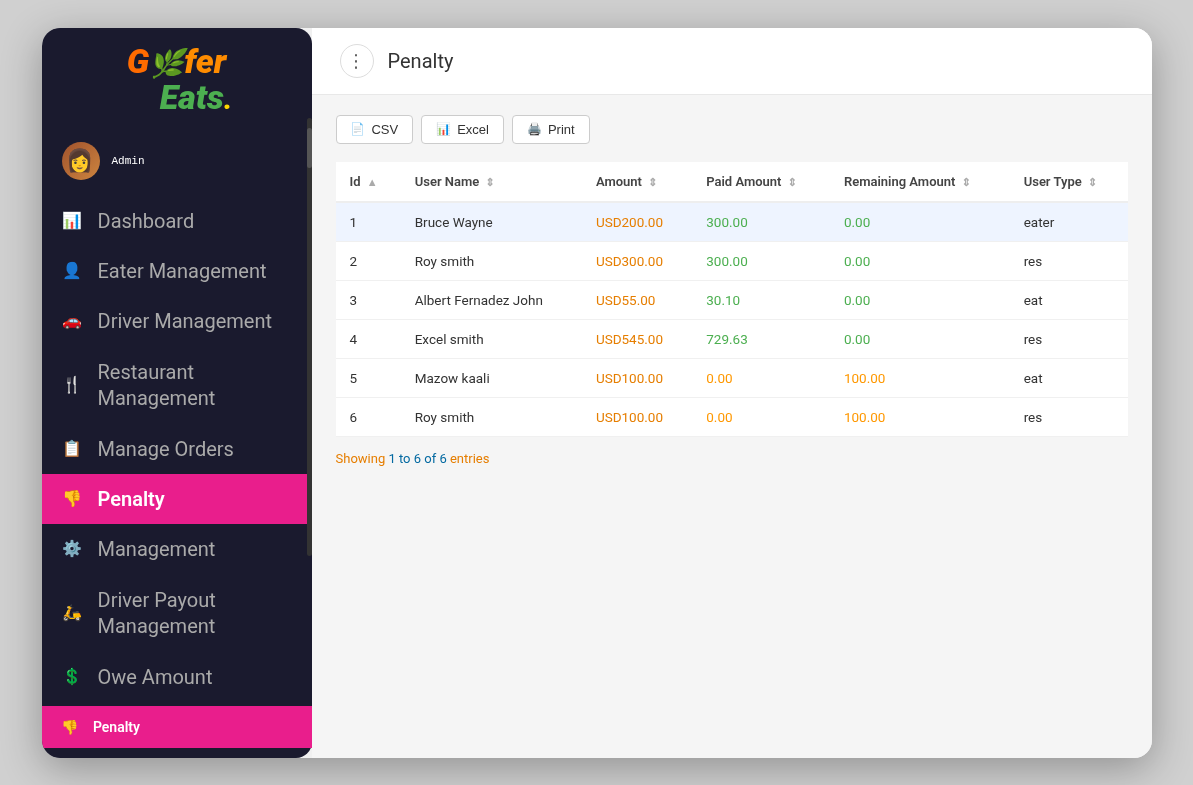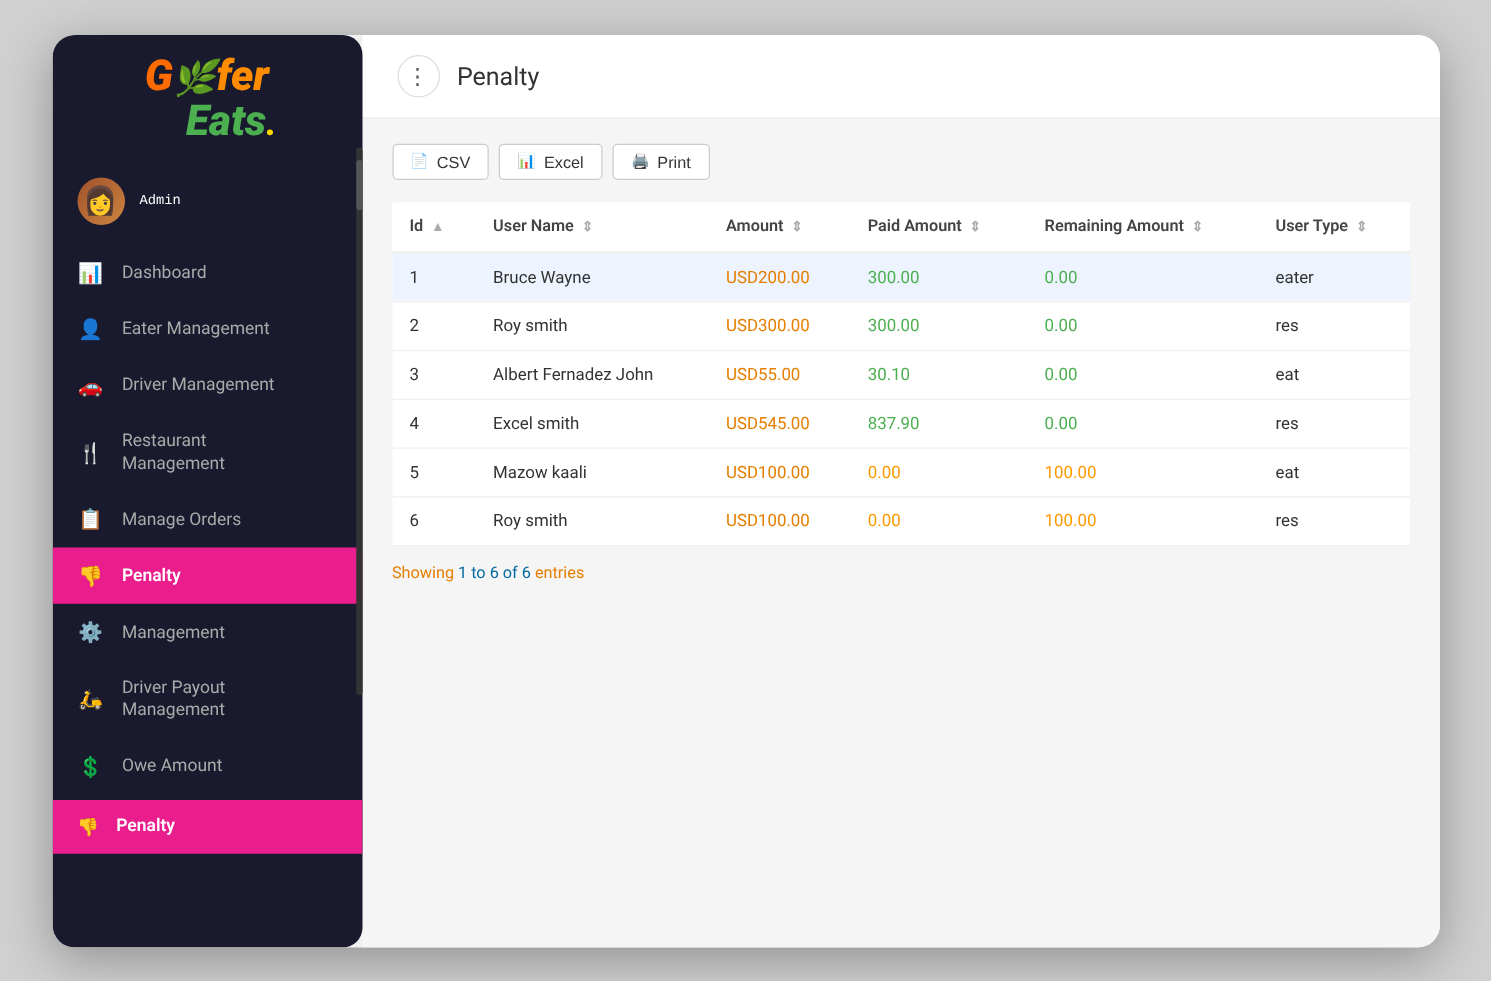--- a/index.html
+++ b/index.html
@@ -17,21 +17,21 @@
       width: 1110px;
       height: 730px;
       background: #f0f0f0;
       border-radius: 18px;
       display: flex;
       overflow: hidden;
       box-shadow: 0 10px 40px rgba(0,0,0,0.3);
     }
     
     .sidebar {
-      width: 248px;
+      width: 270px;
       background: #1a1a2e;
       display: flex;
       flex-direction: column;
       flex-shrink: 0;
       position: relative;
       border-radius: 16px;
     }
     .admin-row {
       display: flex;
       align-items: center;
@@ -88,21 +88,21 @@
       background: #e91e8c;
       color: #fff;
       font-weight: 600;
     }
     .nav-item .nav-icon {
       width: 22px;
       text-align: center;
       font-size: 16px;
       flex-shrink: 0;
     }
-    .nav-item .nav-label { font-size: 14px; }
+    .nav-item .nav-label { font-size: 20px; }
     .nav-item-double .nav-label { line-height: 1.3; }
     
     .nav-item-bottom {
       display: flex;
       align-items: center;
       gap: 14px;
       padding: 13px 20px;
       background: #e91e8c;
       color: #fff;
       font-weight: 600;
@@ -380,21 +380,21 @@
               <td>Albert Fernadez John</td>
               <td class="td-amount">USD55.00</td>
               <td class="td-paid">30.10</td>
               <td class="td-remaining-zero">0.00</td>
               <td>eat</td>
             </tr>
             <tr>
               <td class="td-id">4</td>
               <td>Excel smith</td>
               <td class="td-amount">USD545.00</td>
-              <td class="td-paid">837.90</td>
+              <td class="td-paid">729.63</td>
               <td class="td-remaining-zero">0.00</td>
               <td>res</td>
             </tr>
             <tr>
               <td class="td-id">5</td>
               <td>Mazow kaali</td>
               <td class="td-amount">USD100.00</td>
               <td class="td-remaining-pos">0.00</td>
               <td class="td-remaining-pos">100.00</td>
               <td>eat</td>

